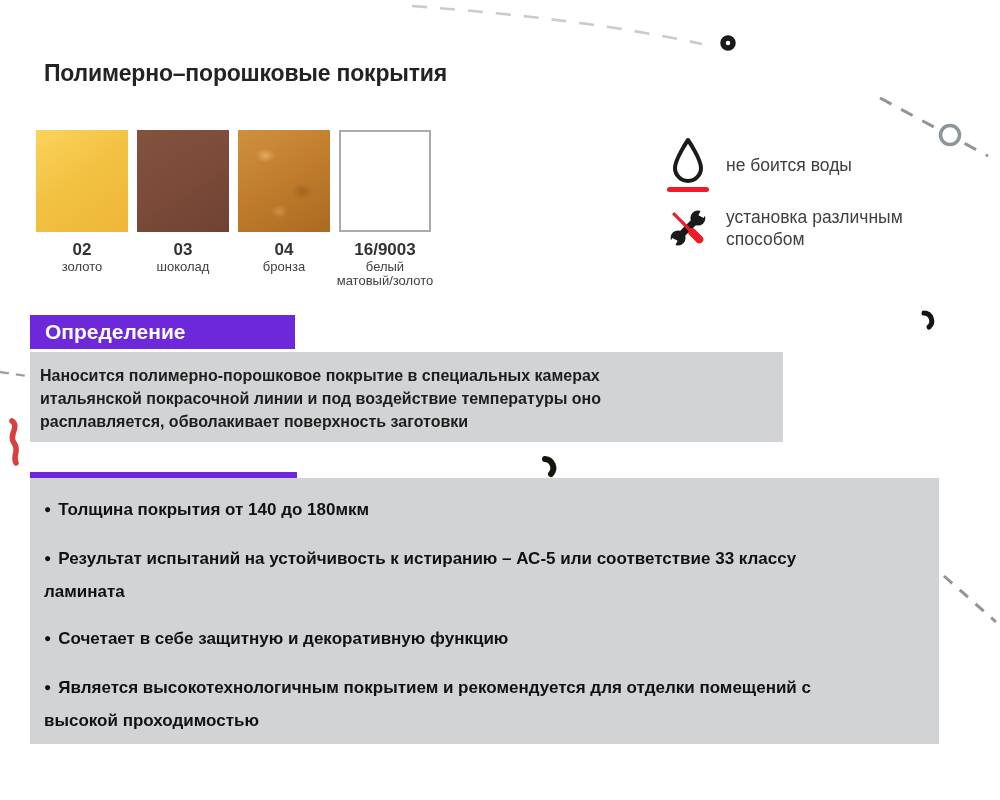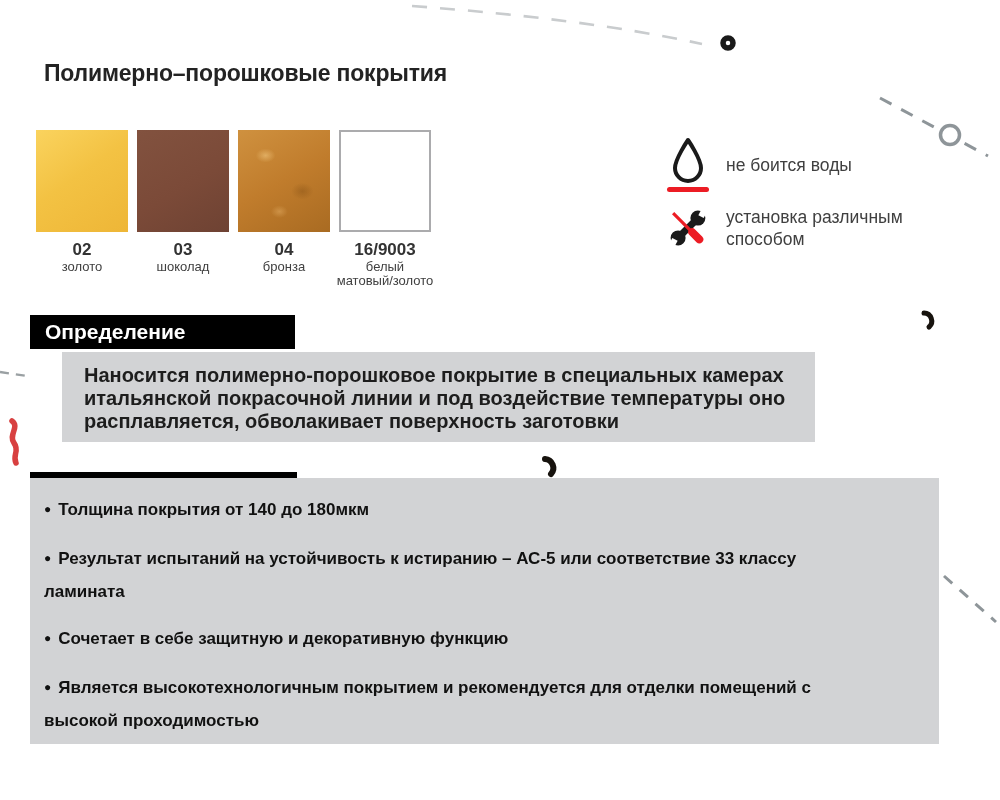--- a/index.html
+++ b/index.html
@@ -33,27 +33,27 @@
   
   .features { position:absolute; left:662px; top:137px; width:300px; }
   .feature-row { display:flex; align-items:center; }
   .feature-row + .feature-row { margin-top:12px; }
   .feature-icon { width:52px; flex:0 0 52px; display:flex; flex-direction:column; align-items:center; }
   .drop-bar { width:42px; height:5px; border-radius:2.5px; background:#ec1c24; margin-top:4px; }
   .feature-label { margin-left:12px; font-size:17.5px; font-weight:500; color:#404040;
     line-height:22px; white-space:pre-line; }
 
   
-  .sec-head { position:absolute; left:30px; height:34px; background:#000000; color:#fff;
+  .sec-head { position:absolute; left:30px; height:34px; background:#6d28d9; color:#fff;
     display:flex; align-items:center; padding-left:15px; font-size:21px; font-weight:700; }
   .sec-head.def { top:315px; width:265px; }
   .sec-head.feat { top:472px; width:267px; height:33px;text-decoration:underline; }
   .panel { position:absolute; left:30px; background:#d2d3d5; }
-  .panel.def { top:352px; width:753px; height:90px; padding:12px 22px;
-    font-size:20px; font-weight:600; line-height:23px; color:#1d1d1d; white-space:pre-line;margin-left:32px; }
+  .panel.def { top:352px; width:753px; height:90px; padding:12px 10px;
+    font-size:16px; font-weight:600; line-height:23px; color:#1d1d1d; white-space:pre-line; }
   .panel.feat { top:478px; width:909px; height:266px; padding:16px 20px 16px 14px; }
   .panel.feat ul { list-style:none; }
   .panel.feat li { font-size:17px; font-weight:700; color:#111; line-height:31px;
     white-space:pre-line; margin-bottom:16px; }
   .panel.feat li:last-child { margin-bottom:0; }
   .panel.feat li::before { content:"●"; font-size:12px; margin-right:7px; position:relative; top:-2px; }
 
   
   .decor { position:absolute; pointer-events:none; }
 </style>

